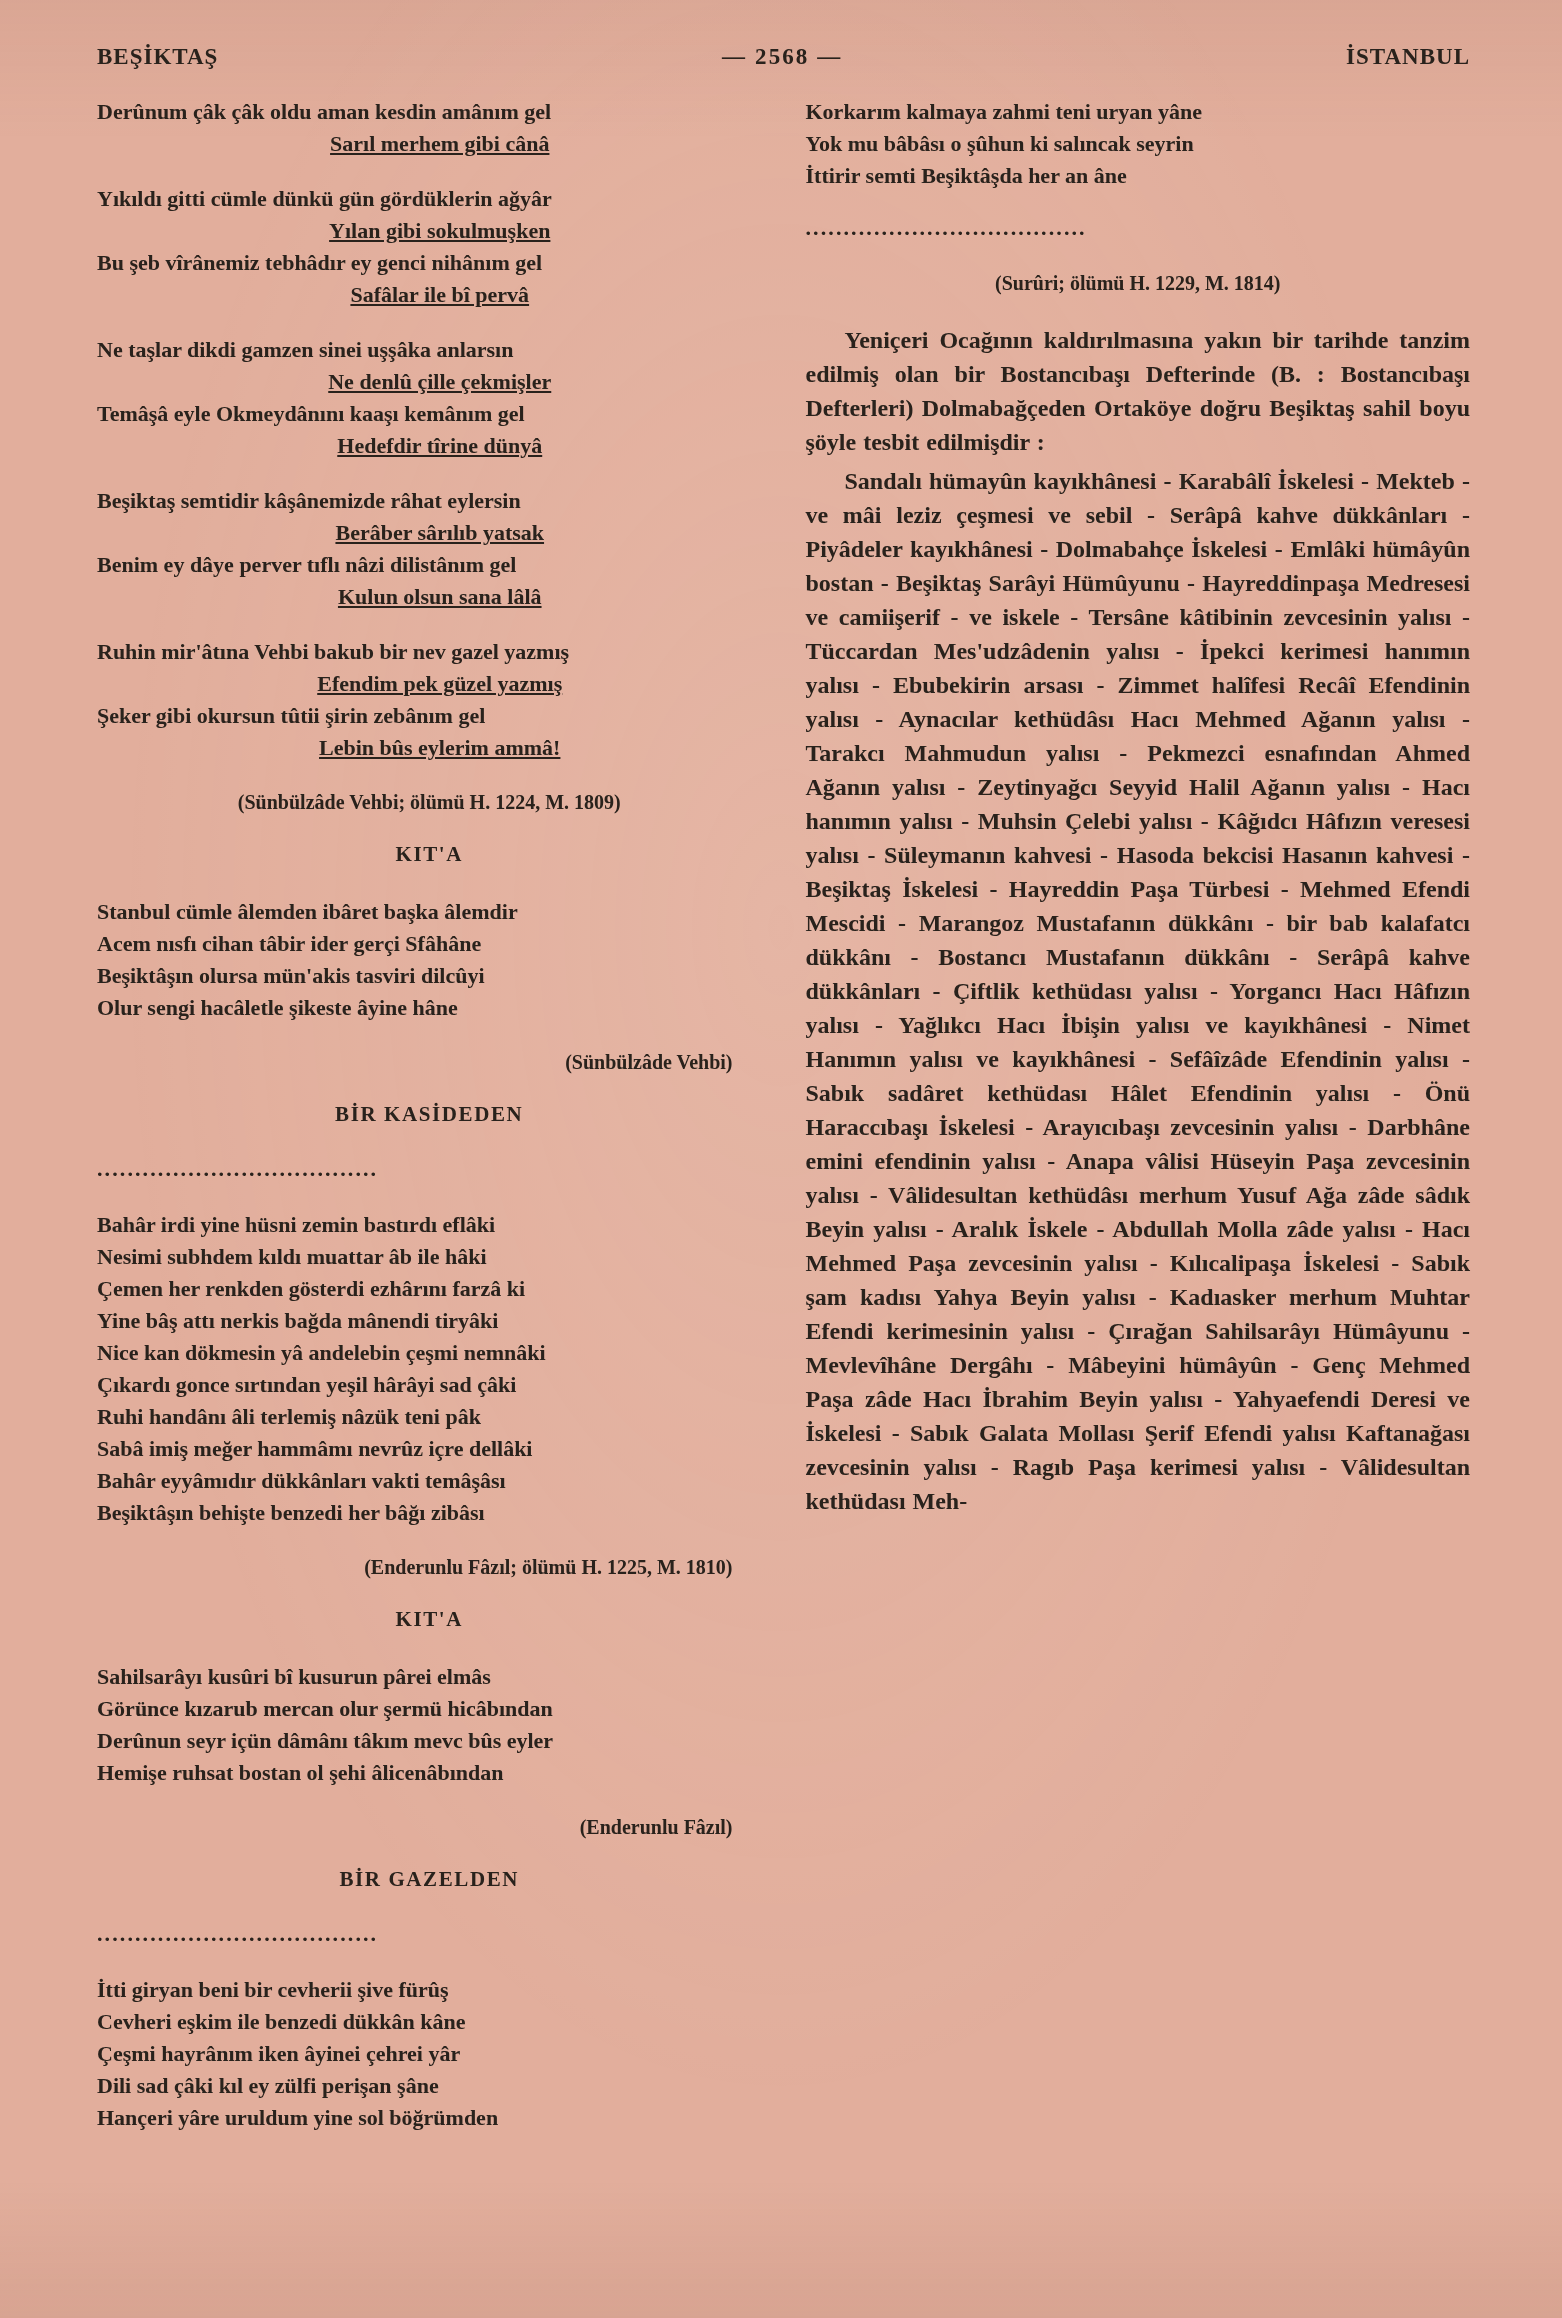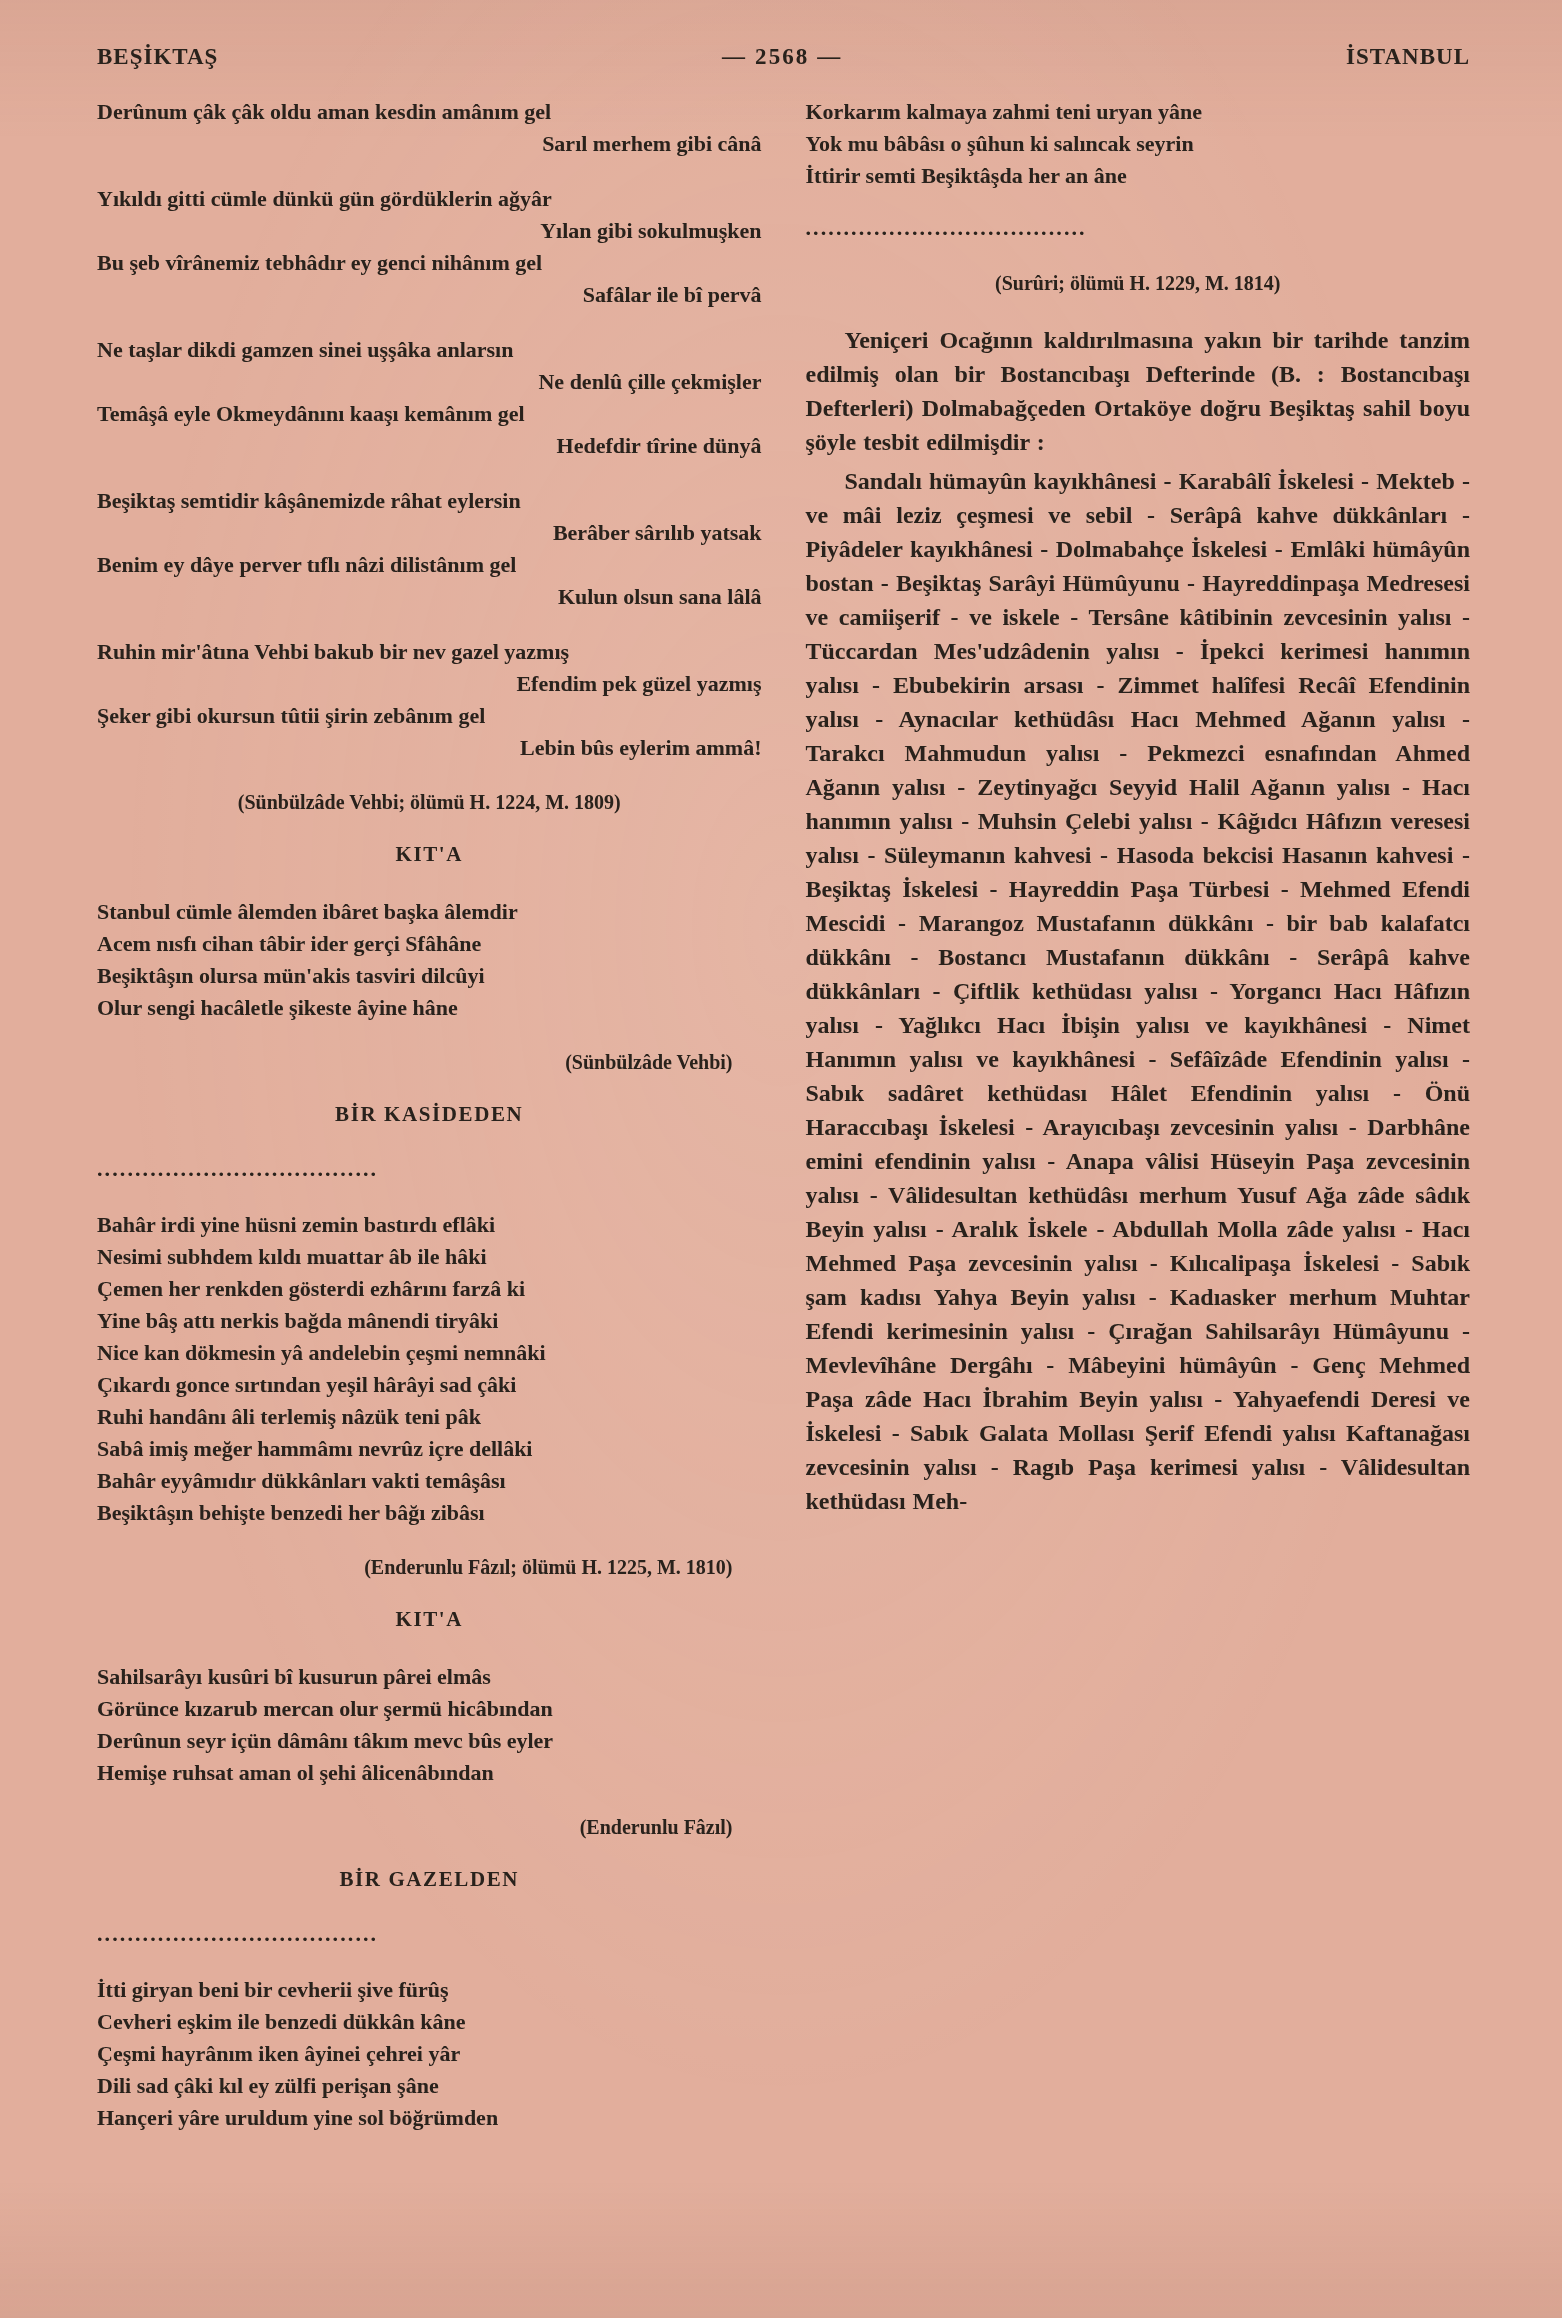--- a/index.html
+++ b/index.html
@@ -47,22 +47,23 @@
   }
   
   .stanza{
     margin:0 0 23px 0;
     font-weight:bold;
     font-size:22px;
     line-height:32px;
   }
   .pline{white-space:normal;}
   .pline.indent{
-    text-align:right;
+    text-align:center;
     padding-left:21px;
+    text-decoration:underline;
   }
   .attribution{
     font-weight:bold;
     font-size:20px;
     line-height:31px;
     text-align:right;
     padding-right:29px;
     margin:0 0 24px 0;
   }
   .attribution.center{
@@ -156,21 +157,21 @@
           <div class="pline">Sabâ imiş meğer hammâmı nevrûz içre dellâki</div>
           <div class="pline">Bahâr eyyâmıdır dükkânları vakti temâşâsı</div>
           <div class="pline">Beşiktâşın behişte benzedi her bâğı zibâsı</div>
         </div>
         <div class="attribution">(Enderunlu Fâzıl; ölümü H. 1225, M. 1810)</div>
         <div class="sec-heading">KIT'A</div>
         <div class="stanza">
           <div class="pline">Sahilsarâyı kusûri bî kusurun pârei elmâs</div>
           <div class="pline">Görünce kızarub mercan olur şermü hicâbından</div>
           <div class="pline">Derûnun seyr içün dâmânı tâkım mevc bûs eyler</div>
-          <div class="pline">Hemişe ruhsat aman ol şehi âlicenâbından</div>
+          <div class="pline">Hemişe ruhsat bostan ol şehi âlicenâbından</div>
         </div>
         <div class="attribution">(Enderunlu Fâzıl)</div>
         <div class="sec-heading">BİR GAZELDEN</div>
         <div class="dots">.....................................</div>
         <div class="stanza">
           <div class="pline">İtti giryan beni bir cevherii şive fürûş</div>
           <div class="pline">Cevheri eşkim ile benzedi dükkân kâne</div>
           <div class="pline">Çeşmi hayrânım iken âyinei çehrei yâr</div>
           <div class="pline">Dili sad çâki kıl ey zülfi perişan şâne</div>
           <div class="pline">Hançeri yâre uruldum yine sol böğrümden</div>

